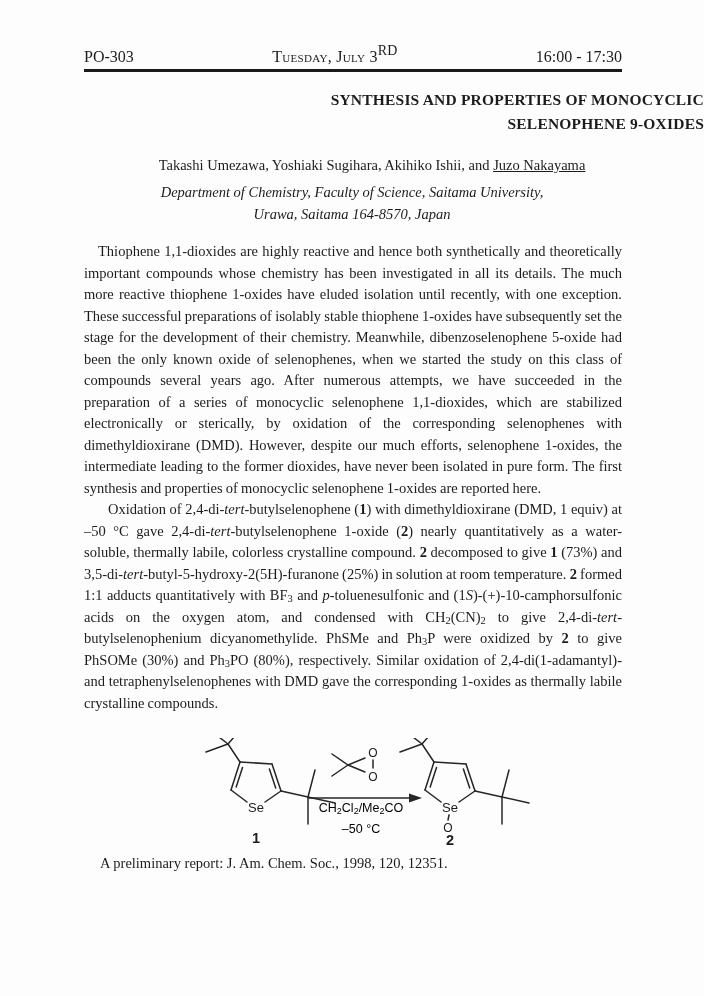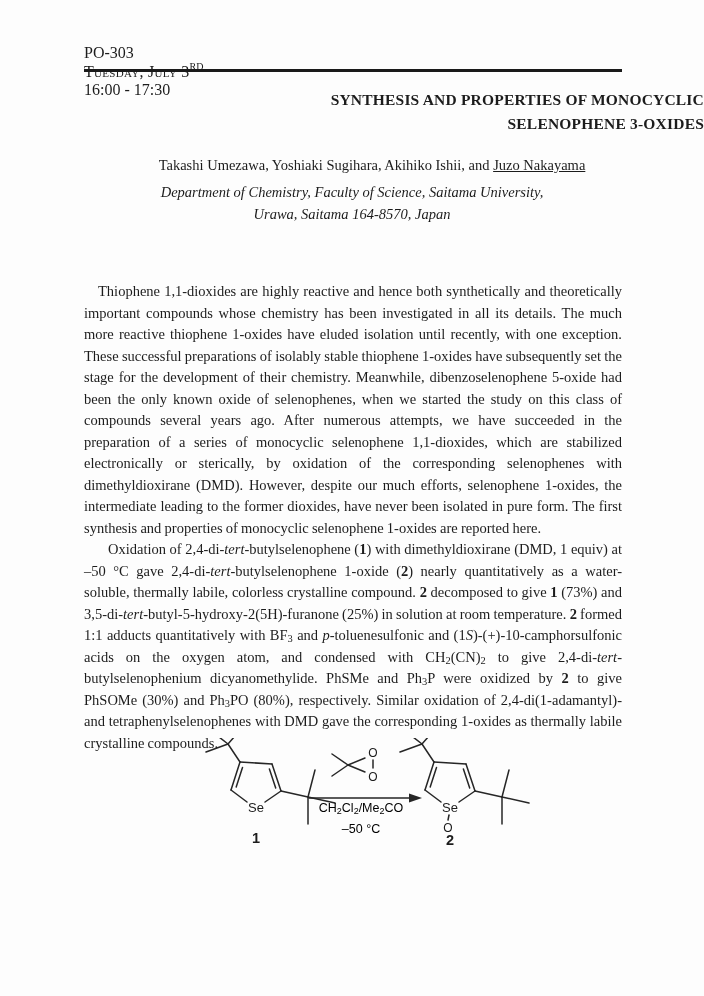--- a/index.html
+++ b/index.html
@@ -13,24 +13,23 @@
     color: #1c1c1c;
     overflow: hidden;
   }
 
   
   .header-row {
     position: absolute;
     top: 44px; left: 84px; width: 538px;
     display: flex; justify-content: space-between; align-items: baseline;
     font-size: 16px;
-    flex-direction: column;
   }
   .header-date { font-variant: small-caps; letter-spacing: 0.3px; }
-  .header-date sup { font-size: 10px; font-variant: normal; position: relative; top: -1px; letter-spacing: 0; }
+  .header-date sup { font-size: 14px; font-variant: normal; position: relative; top: -1px; letter-spacing: 0; }
   .header-rule {
     position: absolute;
     top: 69px; left: 84px; width: 538px; height: 2.6px;
     background: #1a1a1a;
   }
 
   
   .title-block {
     position: absolute;
     top: 88px; left: 0; width: 704px;
@@ -49,21 +48,20 @@
     text-align: center; font-style: italic; font-size: 14.5px; line-height: 22px;
   }
 
   
   .body-text {
     position: absolute;
     top: 241px; left: 84px; width: 538px;
     font-size: 14.5px; line-height: 21.5px;
     text-align: justify;
     word-spacing: -0.4px;
-    margin-top: 40px;
   }
   .body-text p { margin: 0; }
   .para1 { text-indent: 14px; }
   .para2 { text-indent: 24px; }
   sub { font-size: 0.72em; line-height: 0; vertical-align: -0.18em; }
   .seg-i { font-style: italic; }
   .seg-b { font-weight: bold; }
   .seg-u { text-decoration: underline; }
 
   
@@ -100,21 +98,21 @@
 
   <div class="header-row">
     <span>PO-303</span>
     <span class="header-date"><span>Tuesday, July 3</span><sup>RD</sup></span>
     <span>16:00 - 17:30</span>
   </div>
   <div class="header-rule"></div>
 
   <div class="title-block">
     <div>SYNTHESIS AND PROPERTIES OF MONOCYCLIC</div>
-    <div>SELENOPHENE 3-OXIDES</div>
+    <div>SELENOPHENE 9-OXIDES</div>
   </div>
 
   <div class="authors"><span>Takashi Umezawa, Yoshiaki Sugihara, Akihiko Ishii, and </span><span class="seg-u">Juzo Nakayama</span></div>
   <div class="affiliation">
     <div>Department of Chemistry, Faculty of Science, Saitama University,</div>
     <div>Urawa, Saitama 164-8570, Japan</div>
   </div>
 
   <div class="body-text">
     <p class="para1"><span>Thiophene 1,1-dioxides are highly reactive and hence both synthetically and theoretically important compounds whose chemistry has been investigated in all its details. The much more reactive thiophene 1-oxides have eluded isolation until recently, with one exception. These successful preparations of isolably stable thiophene 1-oxides have subsequently set the stage for the development of their chemistry. Meanwhile, dibenzoselenophene 5-oxide had been the only known oxide of selenophenes, when we started the study on this class of compounds several years ago. After numerous attempts, we have succeeded in the preparation of a series of monocyclic selenophene 1,1-dioxides, which are stabilized electronically or sterically, by oxidation of the corresponding selenophenes with dimethyldioxirane (DMD). However, despite our much efforts, selenophene 1-oxides, the intermediate leading to the former dioxides, have never been isolated in pure form. The first synthesis and properties of monocyclic selenophene 1-oxides are reported here.</span></p>
@@ -186,14 +184,15 @@
         </g>
       </g>
     </svg>
 
     <div class="scheme-text solvent-line"><span>CH</span><sub>2</sub><span>Cl</span><sub>2</sub><span>/Me</span><sub>2</sub><span>CO</span></div>
     <div class="scheme-text temp-line">–50 °C</div>
     <div class="compound-label compound-1">1</div>
     <div class="compound-label compound-2">2</div>
   </div>
 
+  <div class="footnote">A preliminary report: J. Am. Chem. Soc., 1998, 120, 12351.</div>
 
 </div>
 
 </body></html>

